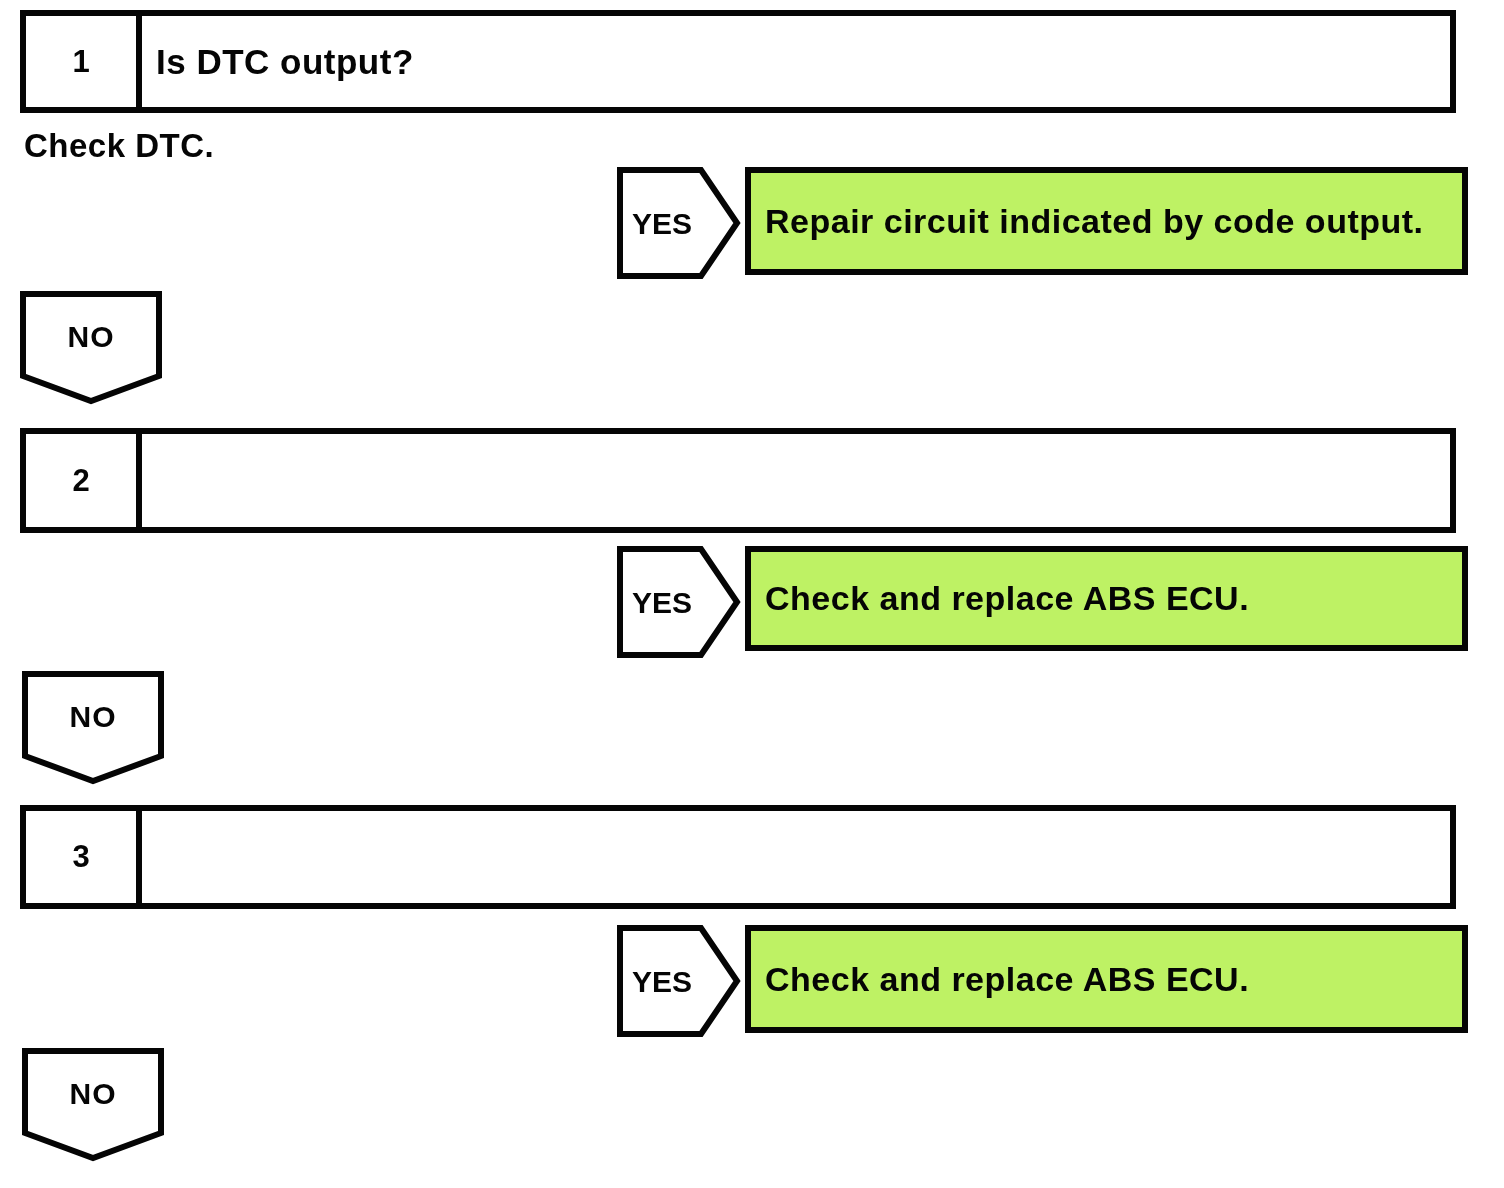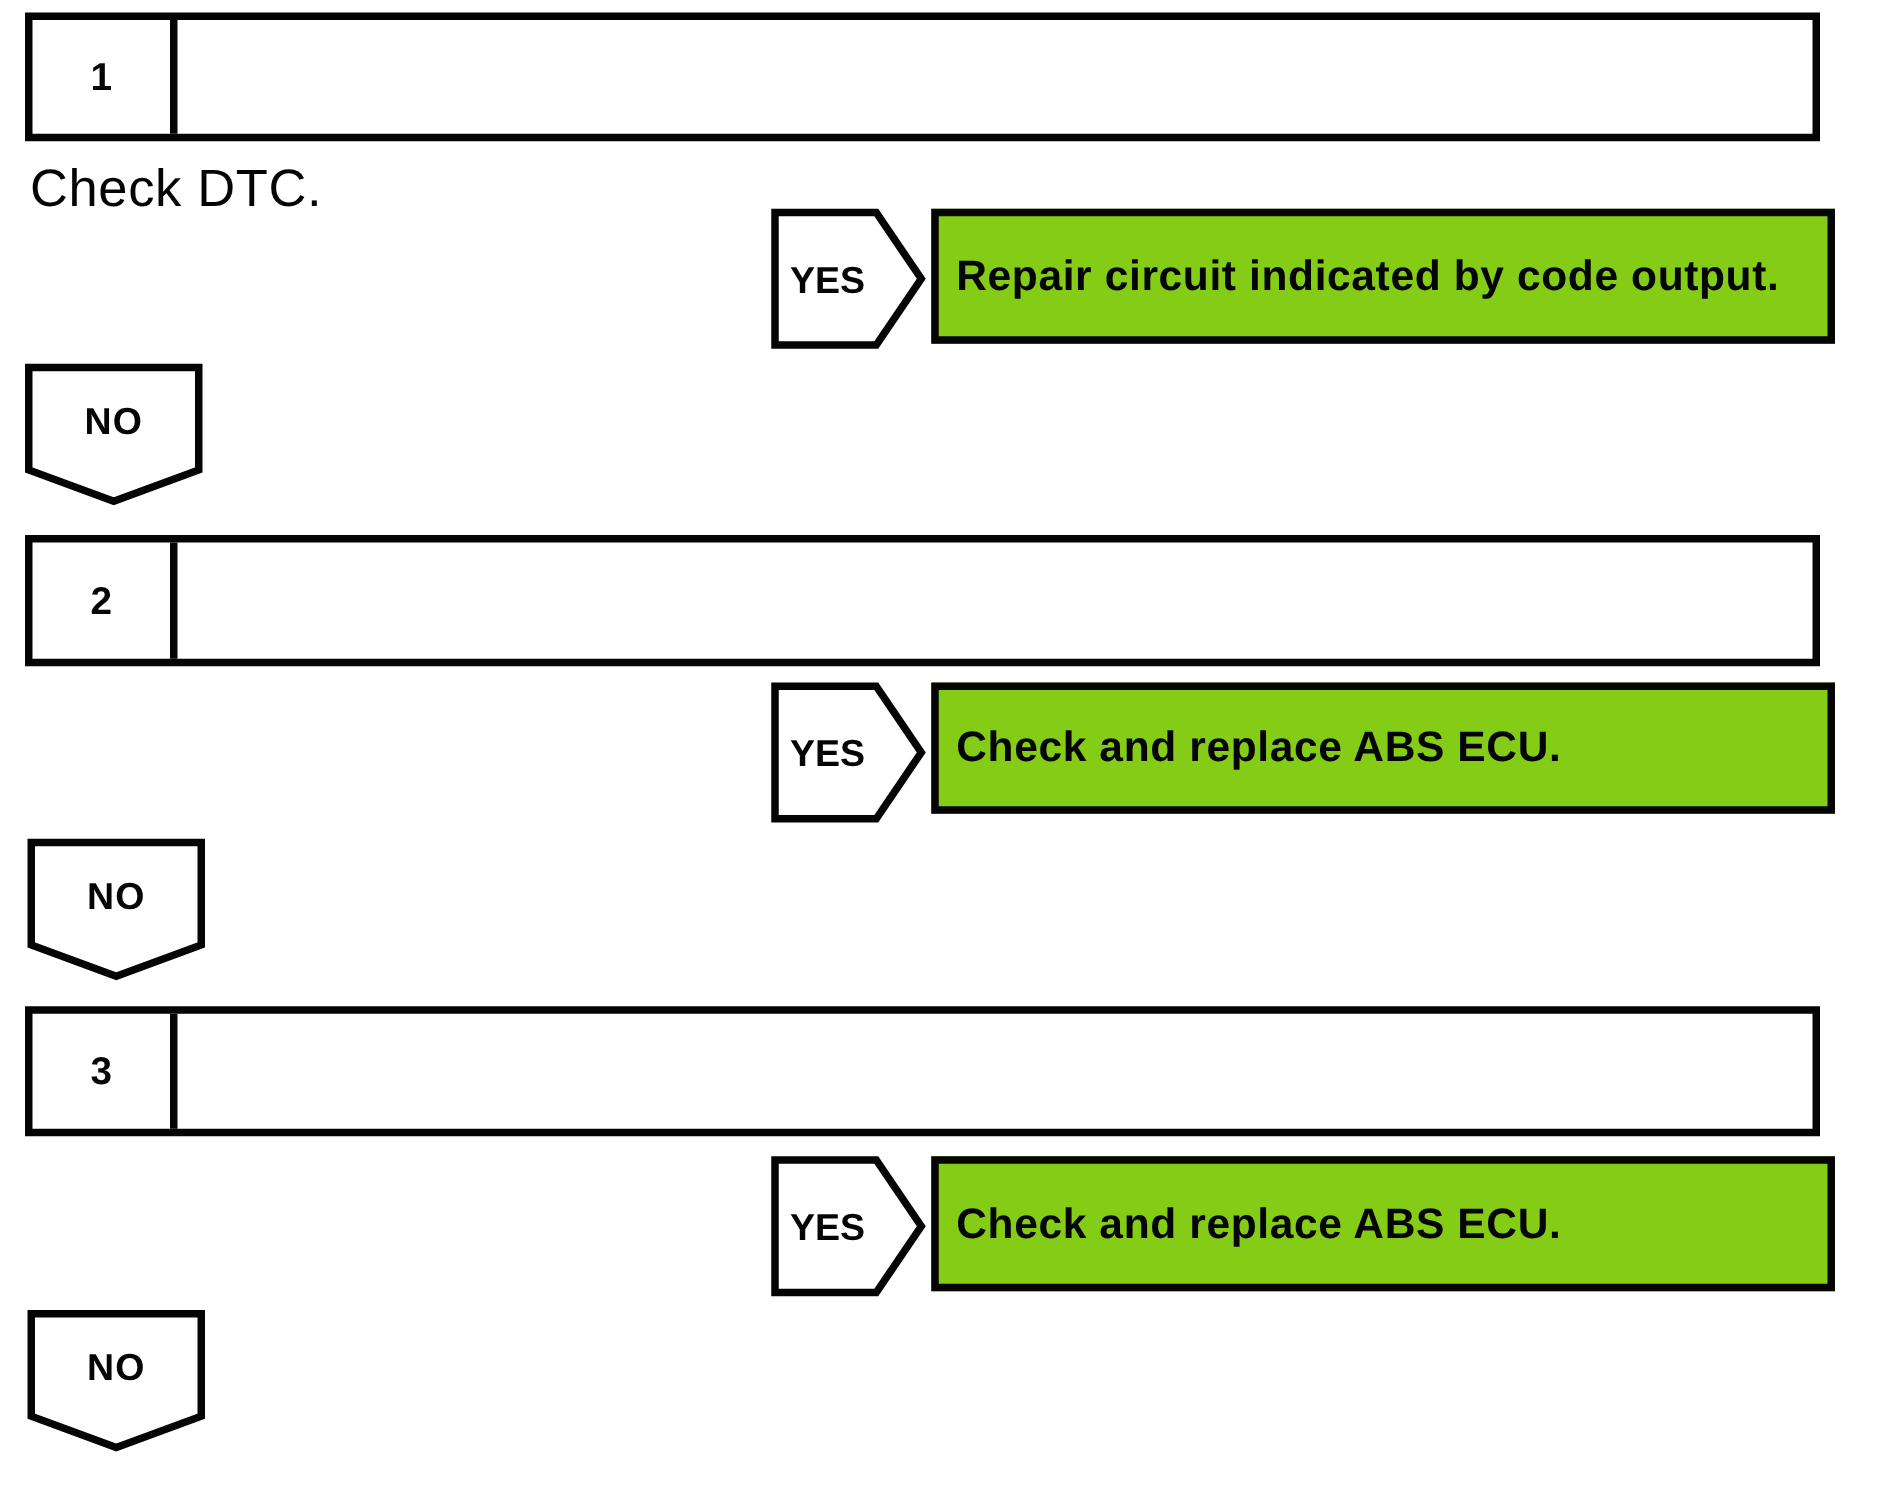--- a/index.html
+++ b/index.html
@@ -42,31 +42,31 @@
     align-items: center;
     padding-left: 14px;
     font-size: 35px;
     font-weight: bold;
     letter-spacing: 0.5px;
   }
   
   .instruction {
     position: absolute;
     left: 24px;
-    font-size: 42px;
-    font-weight: normal;
+    font-size: 33px;
+    font-weight: bold;
     letter-spacing: 0.5px;
   }
   
   .result {
     position: absolute;
     left: 745px;
     width: 697px;
     border: 6px solid #050505;
-    background: #84cc16;
+    background: #bef264;
     display: flex;
     align-items: center;
     padding-left: 14px;
     font-size: 34px;
     font-weight: bold;
     letter-spacing: 0.5px;
   }
   
   .shape-svg { position: absolute; overflow: visible; }
   .shape-svg polygon {
@@ -84,20 +84,21 @@
   .yes-text { font-size: 30px; }
   .no-text  { font-size: 30px; letter-spacing: 1px; }
 </style>
 </head>
 <body>
 
 <div class="page">
 
   <div class="qbox" style="top:10px; height:91px;">
     <div class="qnum">1</div>
+    <div class="qtext">Is DTC output?</div>
   </div>
 
   <div class="instruction" style="top:127px;">Check DTC.</div>
 
   <svg class="shape-svg" style="left:617px; top:167px;" width="124" height="112" viewBox="0 0 124 112">
     <polygon points="3,3 84,3 120,56 84,109 3,109"></polygon>
     <text class="yes-text" x="45" y="67">YES</text>
   </svg>
 
   <div class="result" style="top:167px; height:96px;">

